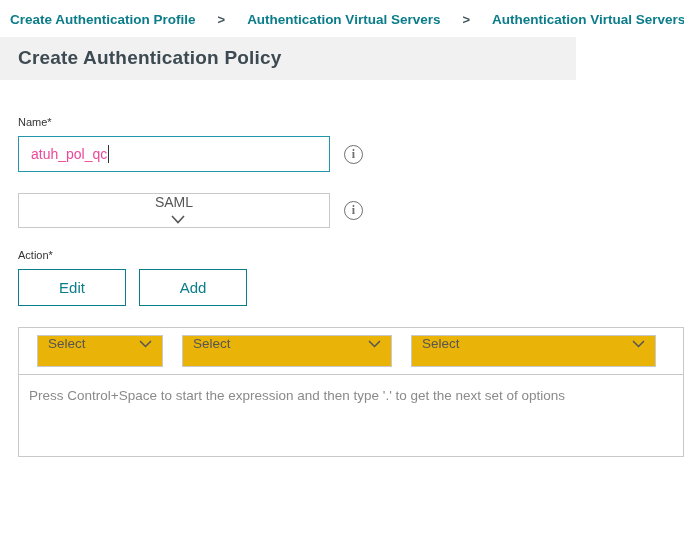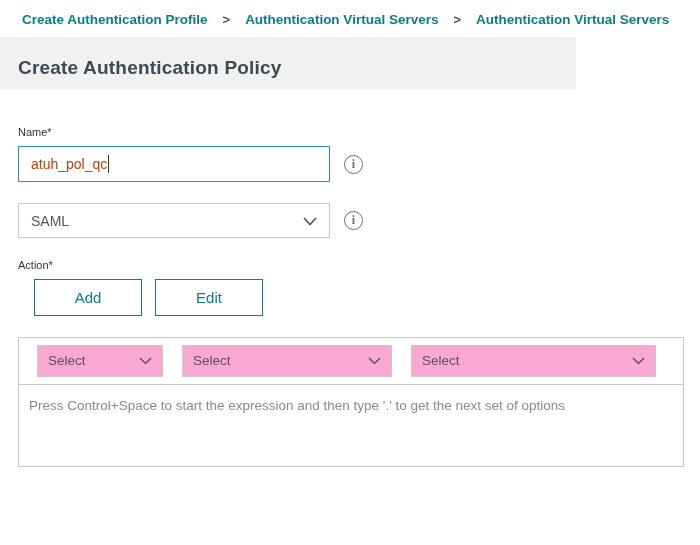--- a/index.html
+++ b/index.html
@@ -8,22 +8,22 @@
     font-family: "Liberation Sans", sans-serif;
     background: #ffffff;
     color: #333;
     position: relative;
   }
 
   
   .breadcrumb {
     display: flex;
     align-items: center;
-    gap: 15px;
-    padding: 12px 0 10px 22px;
+    gap: 22px;
+    padding: 12px 0 10px 10px;
     white-space: nowrap;
     overflow: hidden;
     width: 684px;
   }
   .crumb {
     color: var(--accent, #0b7d8a);
     font-weight: bold;
     font-size: 13.5px;
     text-decoration: none;
     cursor: pointer;
@@ -31,21 +31,21 @@
   .crumb.current { cursor: default; }
   .crumb-sep {
     color: #41565c;
     font-size: 13px;
     font-weight: bold;
   }
 
   
   .page-header {
     background: #f1f1f1;
-    padding: 20px 18px 11px 18px;
+    padding: 10px 18px 11px 18px;
     width: 576px;
   }
   .page-title {
     font-size: 19px;
     font-weight: bold;
     color: #3d4a52;
     letter-spacing: 0.2px;
   }
 
   
@@ -65,21 +65,21 @@
   
   .text-input {
     width: 312px;
     height: 36px;
     border: 1.5px solid var(--focus-border, #2496ab);
     background: #fff;
     display: flex;
     align-items: center;
     padding: 0 12px;
     font-size: 14px;
-    color: #c2410c;
+    color: #ec4899;
   }
   .caret {
     display: inline-block;
     width: 1px;
     height: 18px;
     background: #333;
     margin-left: 1px;
   }
 
   
@@ -88,20 +88,21 @@
     height: 35px;
     border: 1px solid #c9c9c9;
     background: #fff;
     display: flex;
     align-items: center;
     justify-content: space-between;
     padding: 0 12px;
     font-size: 14px;
     color: #555;
     cursor: pointer;
+    flex-direction: column;
   }
   .chev { flex: 0 0 auto; margin-left: 8px; }
 
   
   .info-icon {
     width: 19px;
     height: 19px;
     border: 1.5px solid #6f6f6f;
     border-radius: 50%;
     margin-left: 14px;
@@ -140,25 +141,25 @@
   }
   .expression-toolbar {
     display: flex;
     align-items: center;
     gap: 19px;
     padding: 7px 10px 7px 18px;
   }
   .expr-select {
     height: 32px;
     border: 1px solid #c9c9c9;
-    background: #f9a8d4;
-    display: flex;
-    align-items: flex-end;
+    background: #eab308;
+    display: flex;
+    align-items: flex-start;
     justify-content: space-between;
-    padding: 8px 10px;
+    padding: 0 10px;
     font-size: 13.5px;
     color: #555;
     cursor: pointer;
   }
   .expr-select.s1 { width: 126px; }
   .expr-select.s2 { width: 210px; }
   .expr-select.s3 { width: 245px; }
   .expression-textarea {
     border-top: 1px solid #c9c9c9;
     height: 82px;
@@ -206,22 +207,22 @@
             </svg>
         </span>
       </div>
       <span class="info-icon">i</span>
     </div>
   </div>
 
   <div class="field">
     <span class="field-label"><span>Action</span><span class="req">*</span></span>
     <div class="control-row">
+      <button class="btn">Edit</button>
       <button class="btn btn-add">Add</button>
-      <button class="btn">Edit</button>
     </div>
   </div>
 
   <div class="field expression-field">
 
     <div class="expression-box">
       <div class="expression-toolbar">
         <div class="expr-select s1">
           <span>Select</span>
           <span class="chev">

